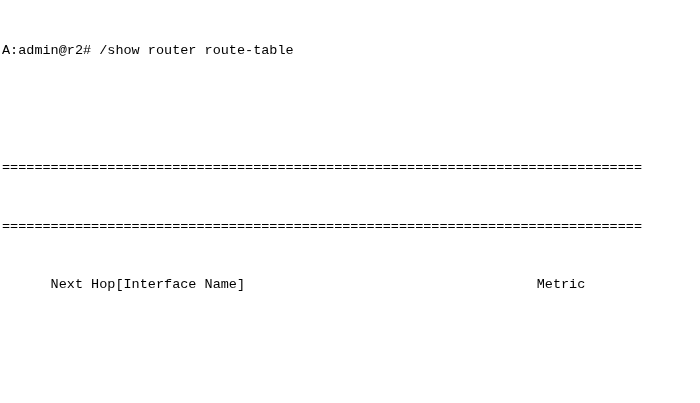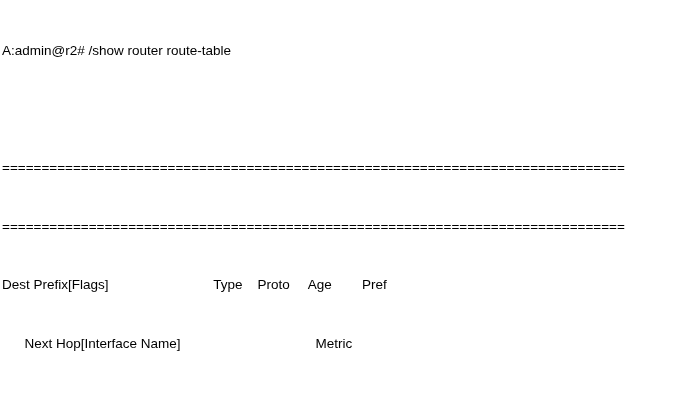--- a/index.html
+++ b/index.html
@@ -17,35 +17,34 @@
     padding: 2px 0 0 2px;
     font-size: 13.5px;
     line-height: 19.5px;
     color: #000000;
     white-space: pre;
     letter-spacing: 0px;
   }
   .line {
     white-space: pre;
     height: 19.5px;
-    font-family: Liberation Sans, sans-serif;
+    font-family: Liberation Mono, monospace;
   }
   .blank {
     height: 19.5px;
   }
 </style>
 </head>
 <body>
 
 <div id="terminal">
   <div class="line">A:admin@r2# /show router route-table</div>
   <div class="line blank"></div>
   <div class="line">===============================================================================</div>
   <div class="line">===============================================================================</div>
-  <div class="line">Dest Prefix[Flags]                            Type    Proto     Age        Pref</div>
   <div class="line">      Next Hop[Interface Name]                                    Metric   </div>
   
 
   
   
   
   
   
   
   

